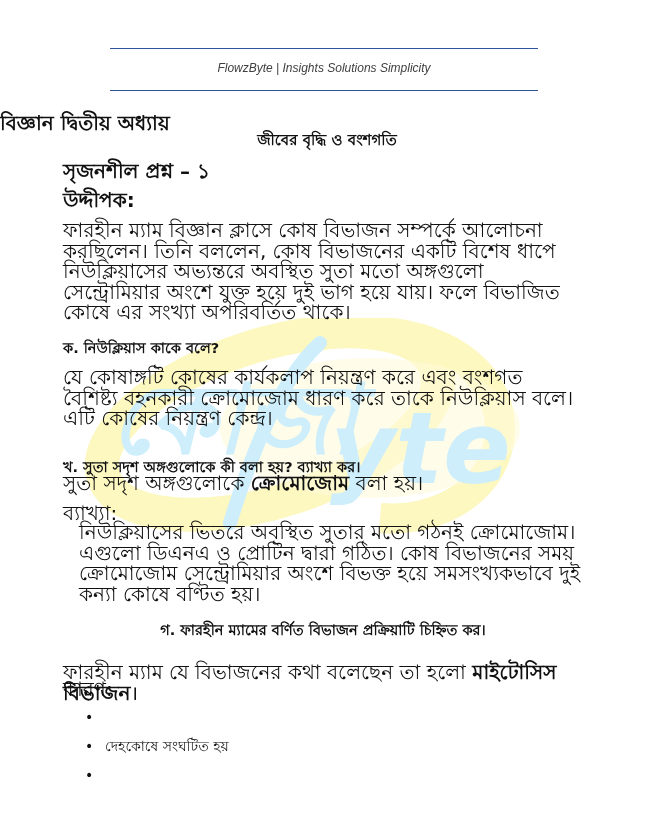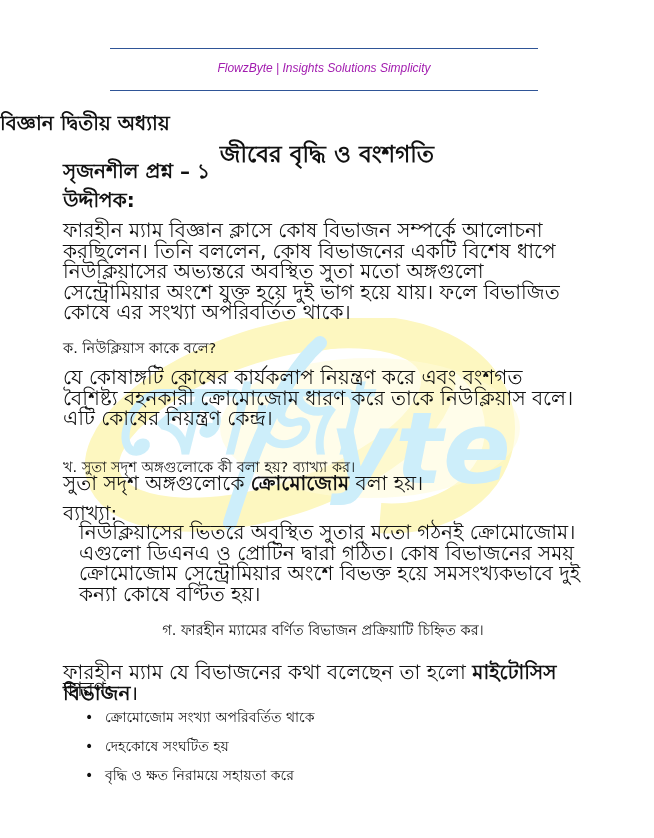--- a/index.html
+++ b/index.html
@@ -39,49 +39,49 @@
     .header-rule.bottom { top: 90px; }
     .header-text {
       position: absolute;
       top: 61px;
       left: 110px;
       width: 428px;
       text-align: center;
       font-family: "Liberation Sans", sans-serif;
       font-style: italic;
       font-size: 12px;
-      color: #a21caf;
+      color: #404040;
     }
     .subtitle {
       position: absolute;
       top: 108px;
       left: 0;
       width: 654px;
       text-align: left;
       font-weight: bold;
       font-size: 20px;
     }
     .title {
       position: absolute;
-      top: 136px;
+      top: 128px;
       left: 0;
       width: 654px;
       text-align: center;
       font-weight: bold;
-      font-size: 23px;
+      font-size: 15px;
     }
     .abs {
       position: absolute;
       left: 63px;
       width: 520px;
       font-size: 20px;
       line-height: 20.5px;
     }
     .bold { font-weight: bold; }
-    .q { font-weight: normal; font-size: 14.5px; }
+    .q { font-weight: bold; font-size: 14.5px; }
     ul.reasons {
       position: absolute;
       left: 63px;
       top: 706px;
       margin: 0;
       padding: 0;
       list-style: none;
       font-size: 14px;
     }
     ul.reasons li {
@@ -129,17 +129,17 @@
   <div class="abs q" style="top:443px;margin-top:14px;">খ. সুতা সদৃশ অঙ্গগুলোকে কী বলা হয়? ব্যাখ্যা কর।</div>
   <div class="abs" style="top:473px;"><span>সুতা সদৃশ অঙ্গগুলোকে </span><span class="bold">ক্রোমোজোম</span><span> বলা হয়।</span></div>
   <div class="abs" style="top:503px;">ব্যাখ্যা:</div>
   <div class="abs" style="top:522px;margin-left:16px;">নিউক্লিয়াসের ভিতরে অবস্থিত সুতার মতো গঠনই ক্রোমোজোম। এগুলো ডিএনএ ও প্রোটিন দ্বারা গঠিত। কোষ বিভাজনের সময় ক্রোমোজোম সেন্ট্রোমিয়ার অংশে বিভক্ত হয়ে সমসংখ্যকভাবে দুই কন্যা কোষে বণ্টিত হয়।</div>
 
   <div class="abs q" style="top:620px;text-align:center;">গ. ফারহীন ম্যামের বর্ণিত বিভাজন প্রক্রিয়াটি চিহ্নিত কর।</div>
   <div class="abs" style="top:662px;"><span>ফারহীন ম্যাম যে বিভাজনের কথা বলেছেন তা হলো </span><span class="bold">মাইটোসিস বিভাজন</span><span>।</span></div>
   <div class="abs" style="top:679px;">কারণ:</div>
 
   <ul class="reasons">
-    <li><span class="bullet">•</span><span>ক্রোমোজোম সংখ্যা অপরিবর্তিত থাকে</span></li>
+    <li><span class="bullet">•</span></li>
     <li><span class="bullet">•</span><span>দেহকোষে সংঘটিত হয়</span></li>
-    <li><span class="bullet">•</span><span>বৃদ্ধি ও ক্ষত নিরাময়ে সহায়তা করে</span></li>
+    <li><span class="bullet">•</span></li>
   </ul>
 </div>
 
 </body></html>

